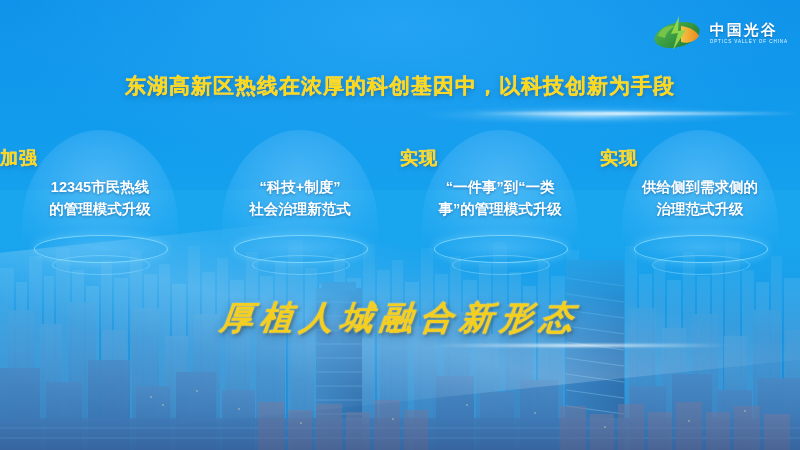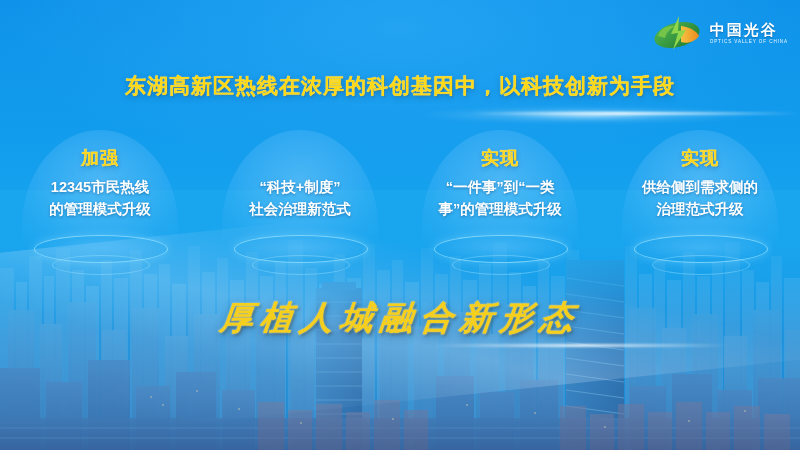--- a/index.html
+++ b/index.html
@@ -189,21 +189,20 @@
     border-radius: 50%;
     border: 1px solid rgba(150,225,255,0.45);
     pointer-events: none;
   }
 
   .card-title {
     position: absolute;
     left: 0;
     top: 18px;
     width: 100%;
-    text-align: center;
     font-size: 18px;
     font-weight: bold;
     color: #ffd71a;
     letter-spacing: 1px;
     text-shadow:
       0 0 1px #fffbd6,
       1px 1px 0 rgba(80,55,0,0.22),
       0 2px 5px rgba(0,45,95,0.3);
   }
   .card-body {

